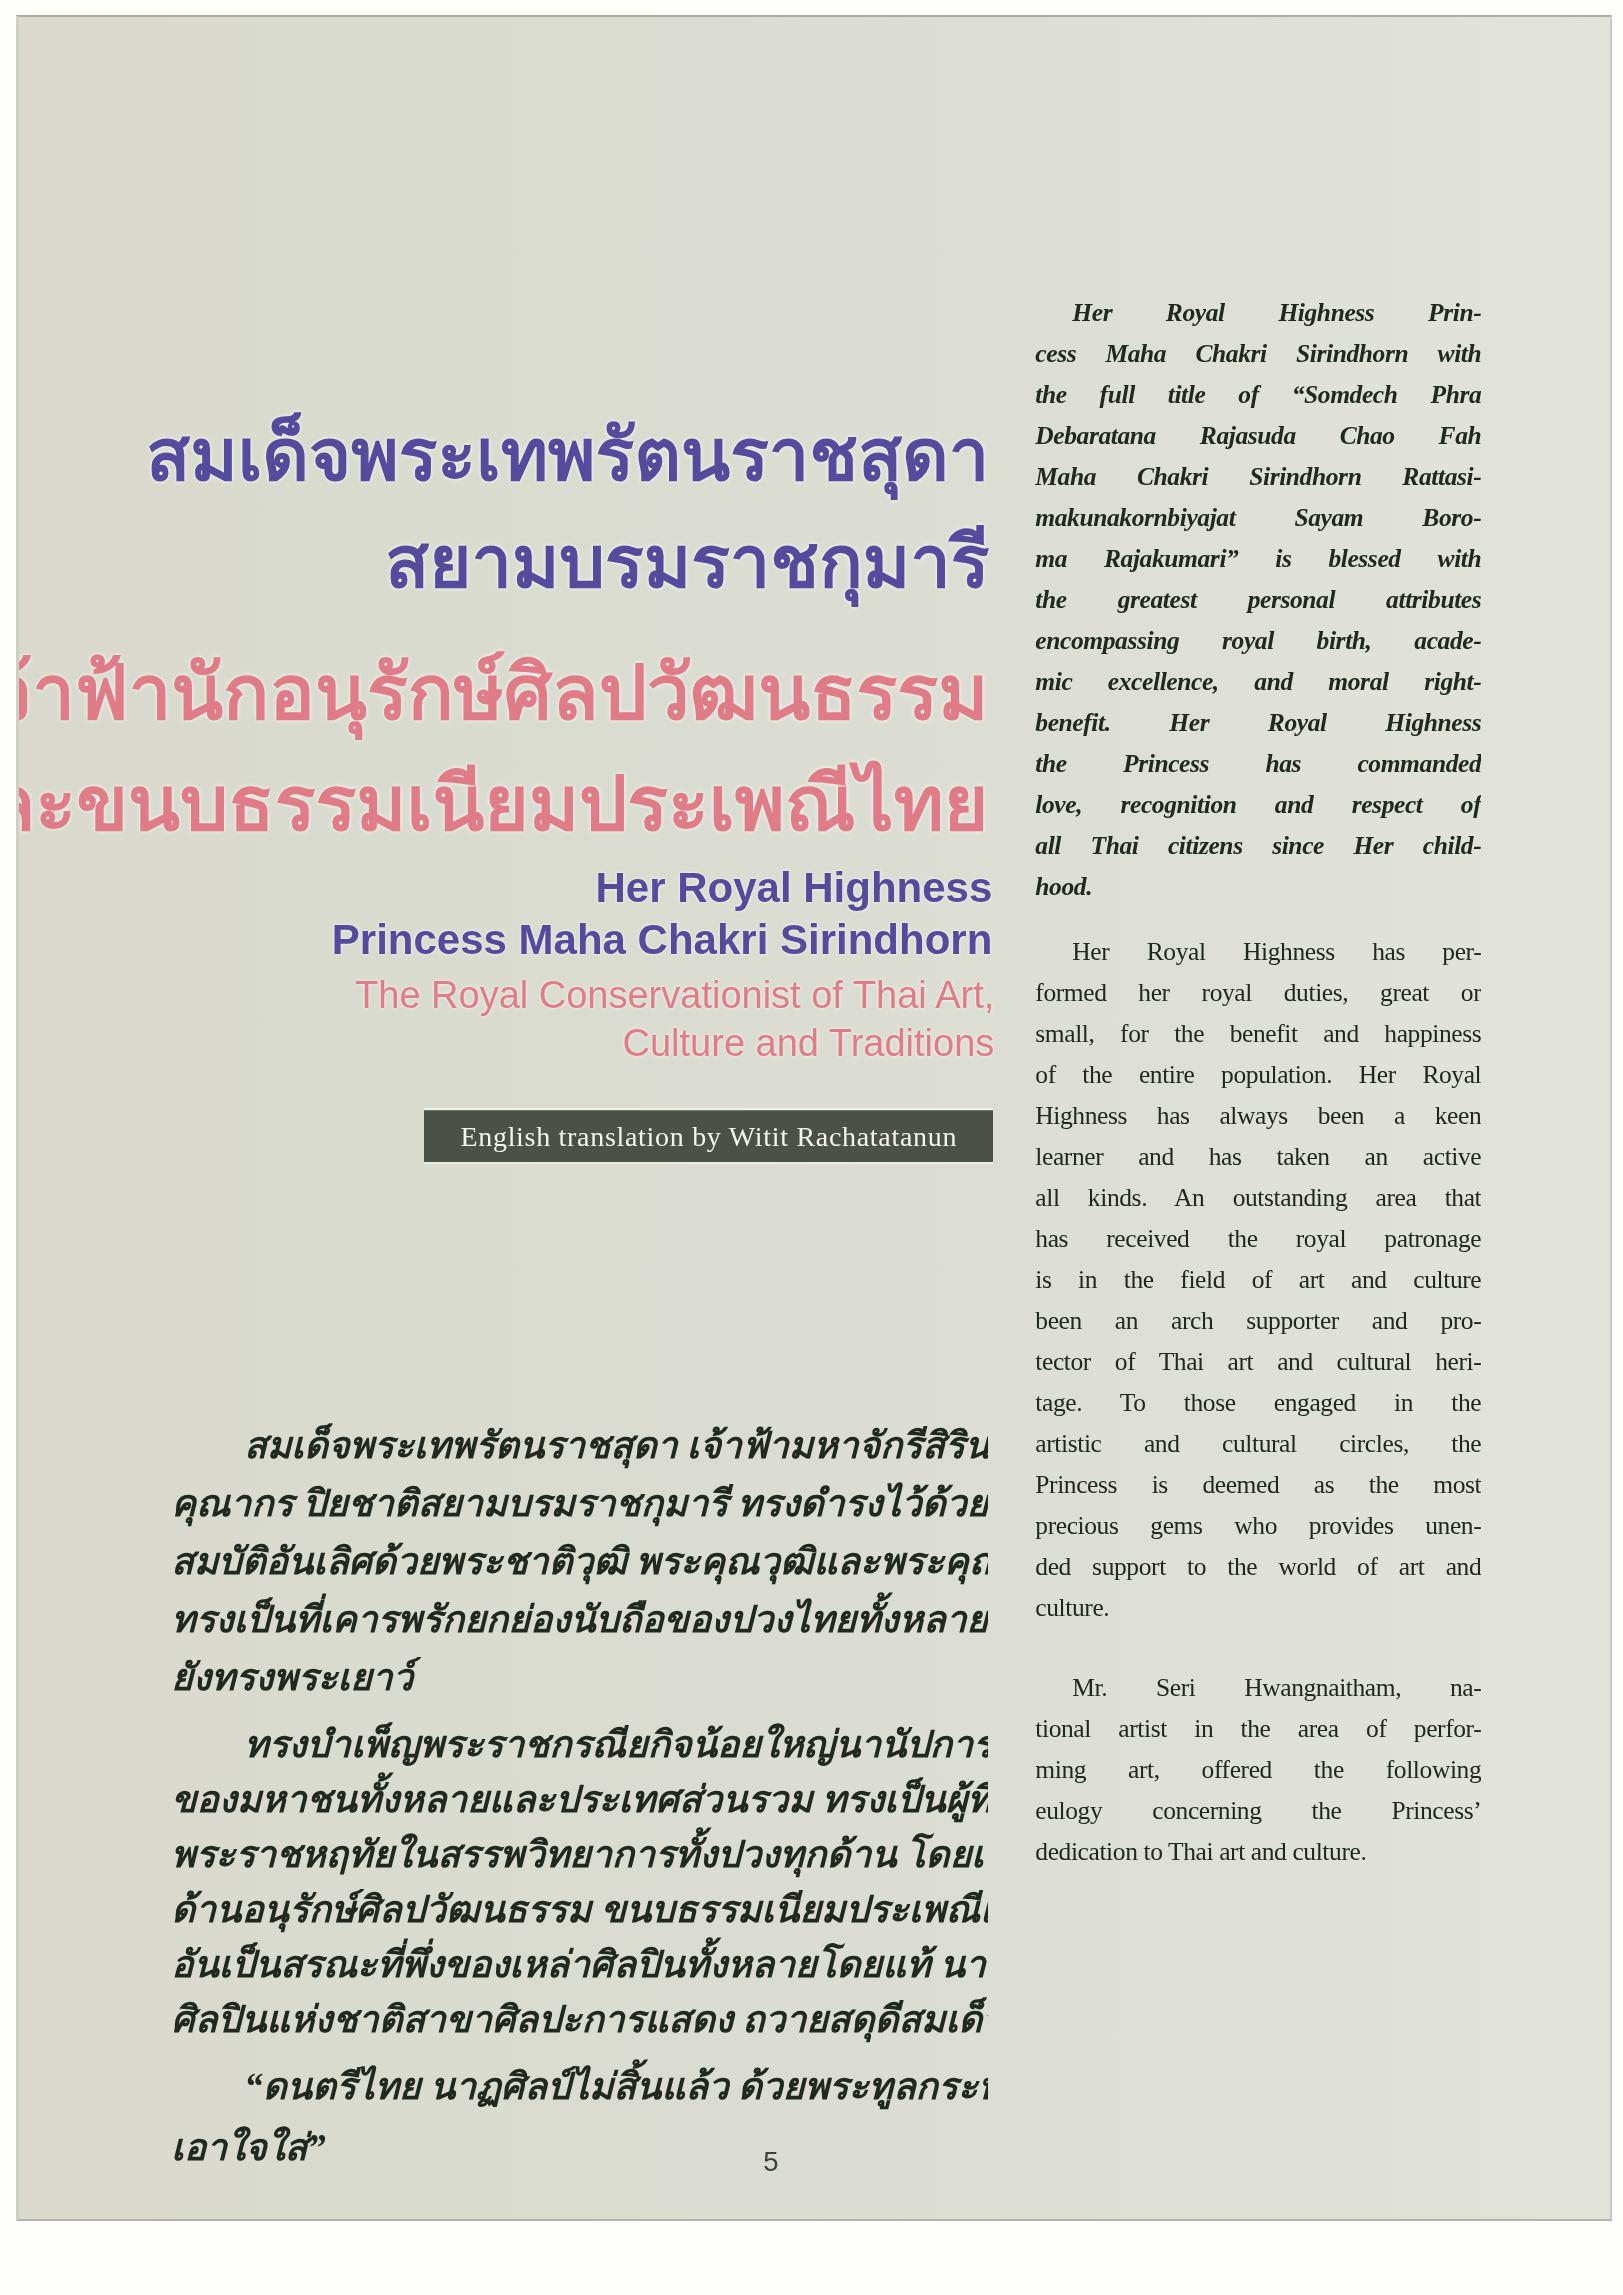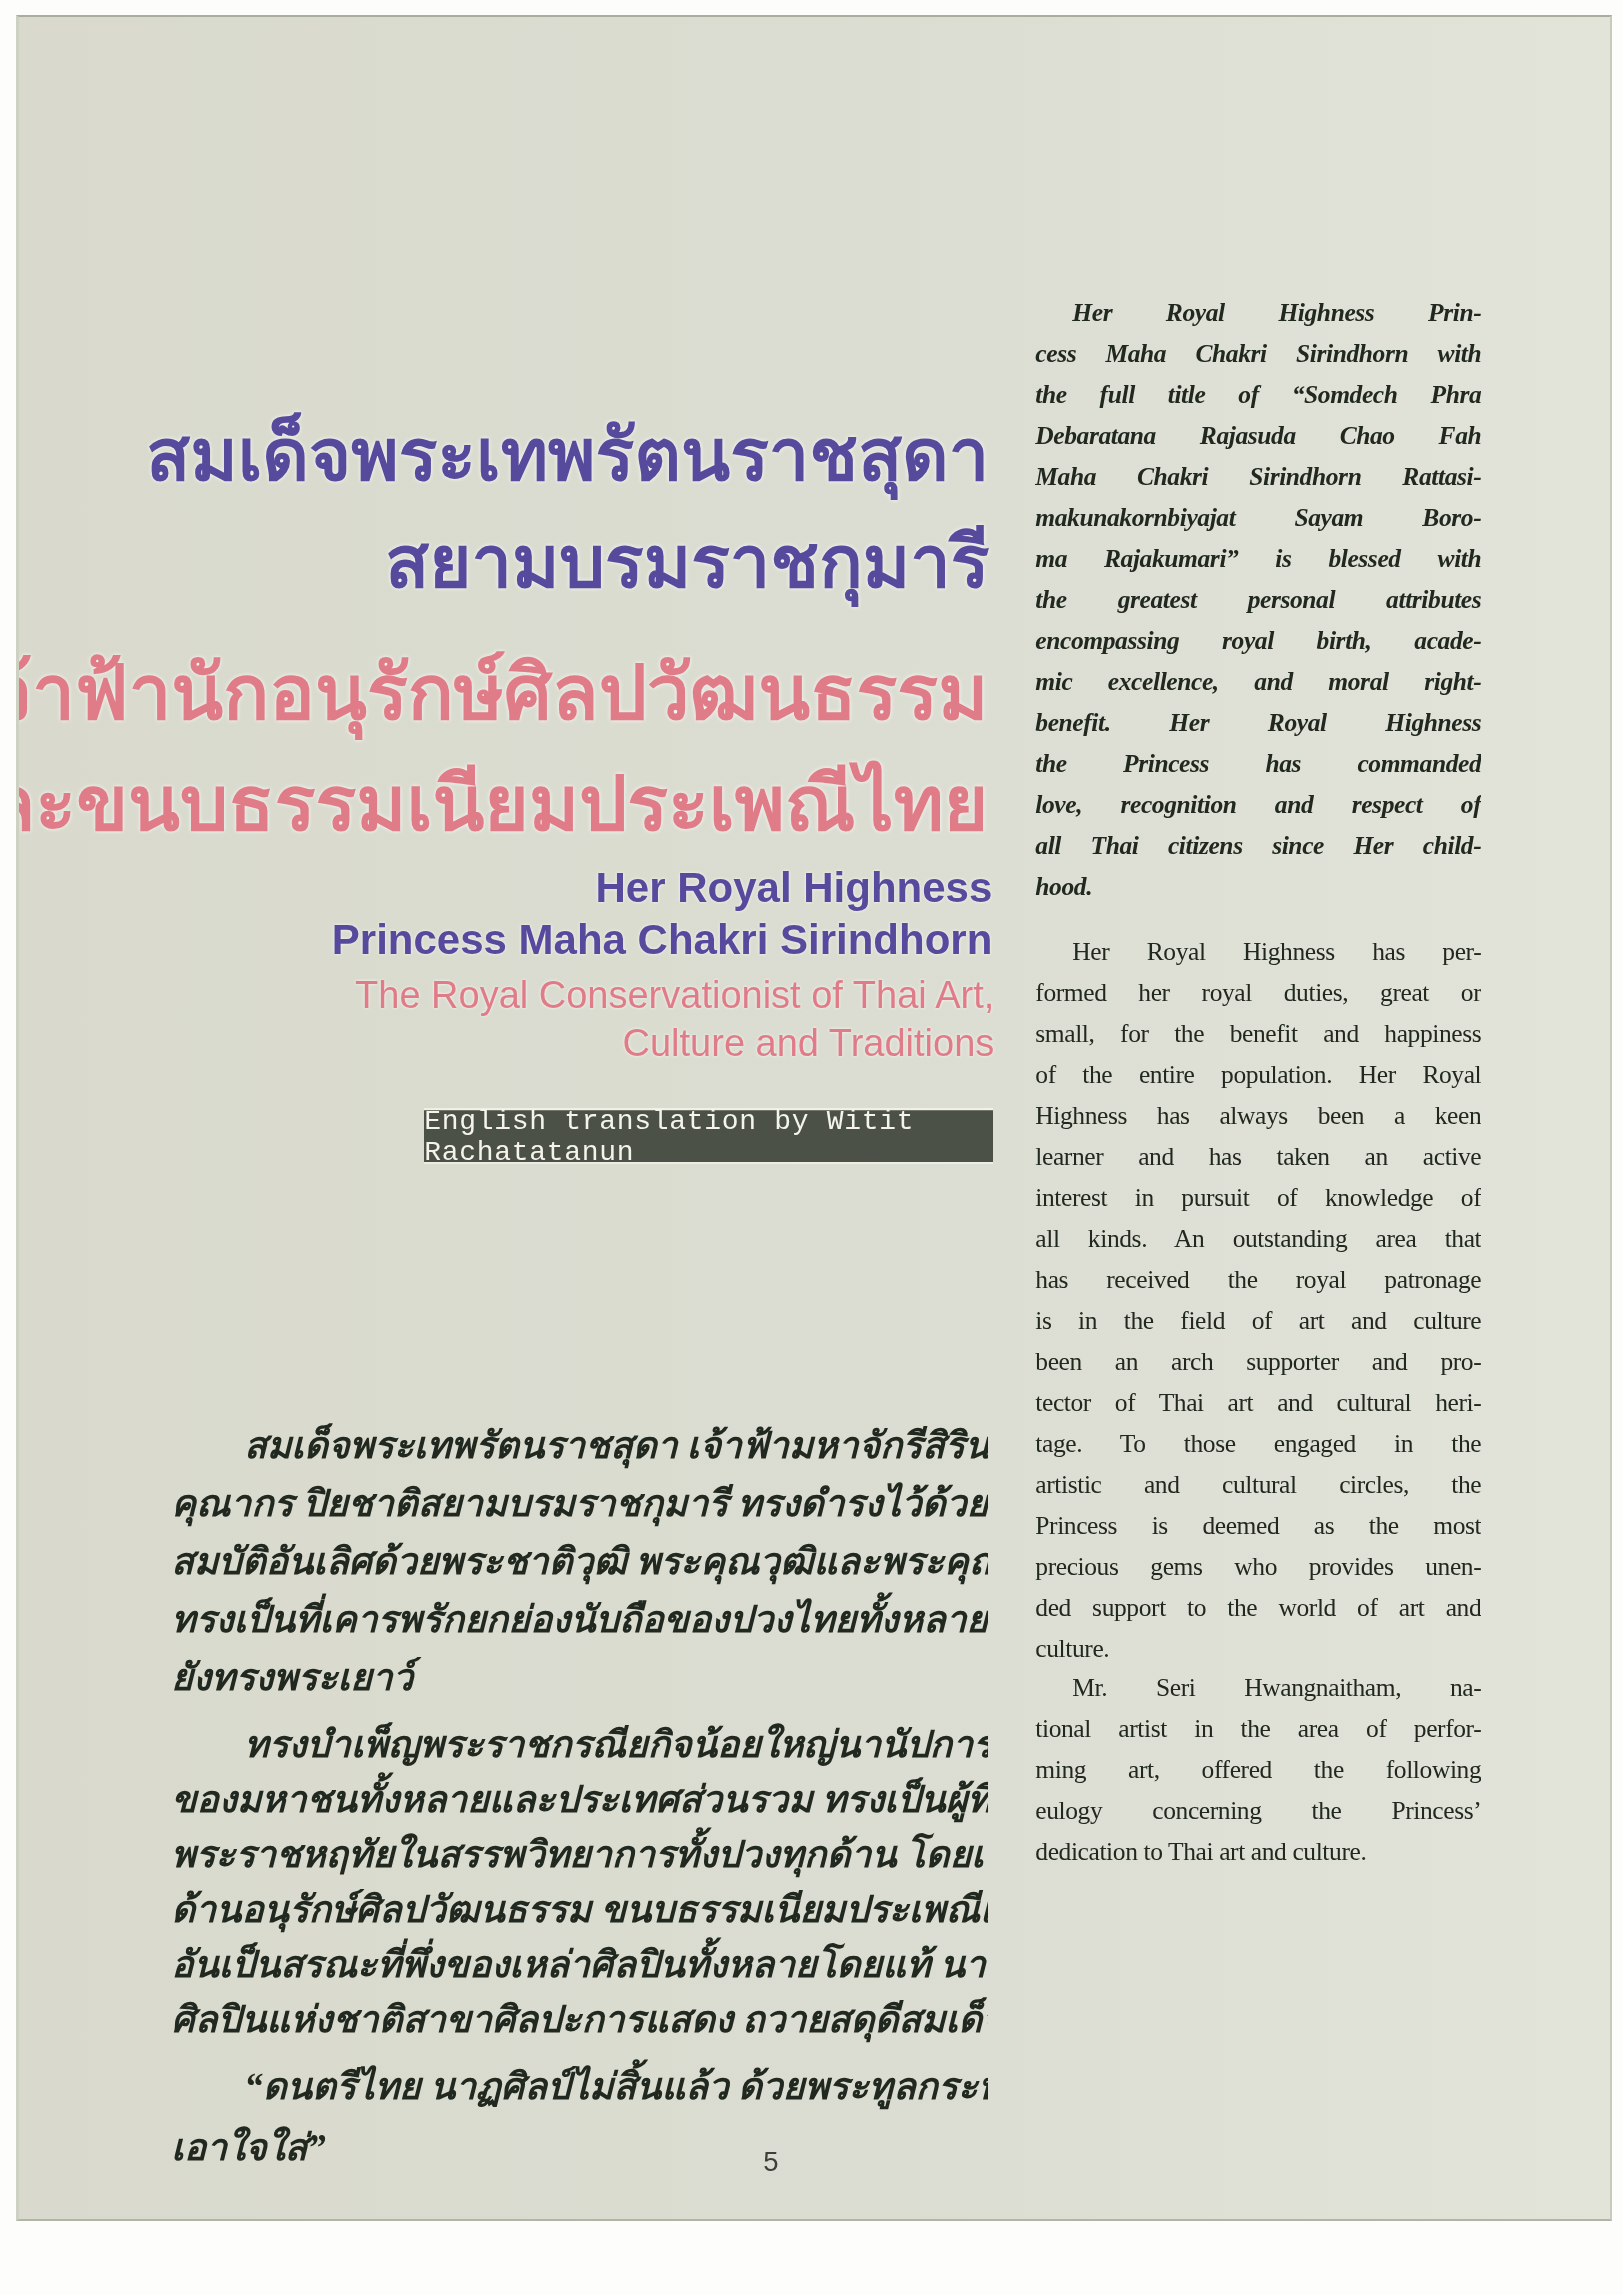--- a/index.html
+++ b/index.html
@@ -40,21 +40,21 @@
     color:var(--pink);text-shadow:0 0 3.3px rgba(255,255,255,0.8);
   }
   .credit-band{
     position:absolute;left:405px;top:1093px;width:569px;height:51px;
     background:var(--band);
     border-top:1.3px solid #73786b;
     box-shadow:0 -2px 0 rgba(250,250,245,0.65), 0 2px 0 rgba(250,250,245,0.55);
     display:flex;align-items:center;justify-content:center;
   }
   .credit-band span{
-    font-family:Liberation Mono, monospace;
+    font-family:Liberation Serif, serif;
     color:var(--bandtext);font-size:28px;letter-spacing:0.7px;
   }
   
   .para{position:absolute;overflow:hidden;}
   .para .line{text-align:justify;text-align-last:justify;font-family:Liberation Serif, serif;}
   .para .line.last{text-align-last:left;}
   .en{left:1016px;width:446px;font-size:25.5px;line-height:41px;
       color:var(--ink);letter-spacing:-0.4px;}
   .en.lead .line,.en.quote .line{font-weight:bold;font-style:italic;}
   .en .line.indent{text-indent:37px;}
@@ -149,21 +149,20 @@
       <div class="line last">hood.</div>
     </div>
 
   <div id="en-p2" class="para en">
       <div class="line indent">Her Royal Highness has per-</div>
       <div class="line">formed her royal duties, great or</div>
       <div class="line">small, for the benefit and happiness</div>
       <div class="line">of the entire population. Her Royal</div>
       <div class="line">Highness has always been a keen</div>
       <div class="line">learner and has taken an active</div>
-      <div class="line">interest in pursuit of knowledge of</div>
       <div class="line">all kinds. An outstanding area that</div>
       <div class="line">has received the royal patronage</div>
       <div class="line">is in the field of art and culture</div>
       <div class="line">been an arch supporter and pro-</div>
       <div class="line">tector of Thai art and cultural heri-</div>
       <div class="line">tage. To those engaged in the</div>
       <div class="line">artistic and cultural circles, the</div>
       <div class="line">Princess is deemed as the most</div>
       <div class="line">precious gems who provides unen-</div>
       <div class="line">ded support to the world of art and</div>

